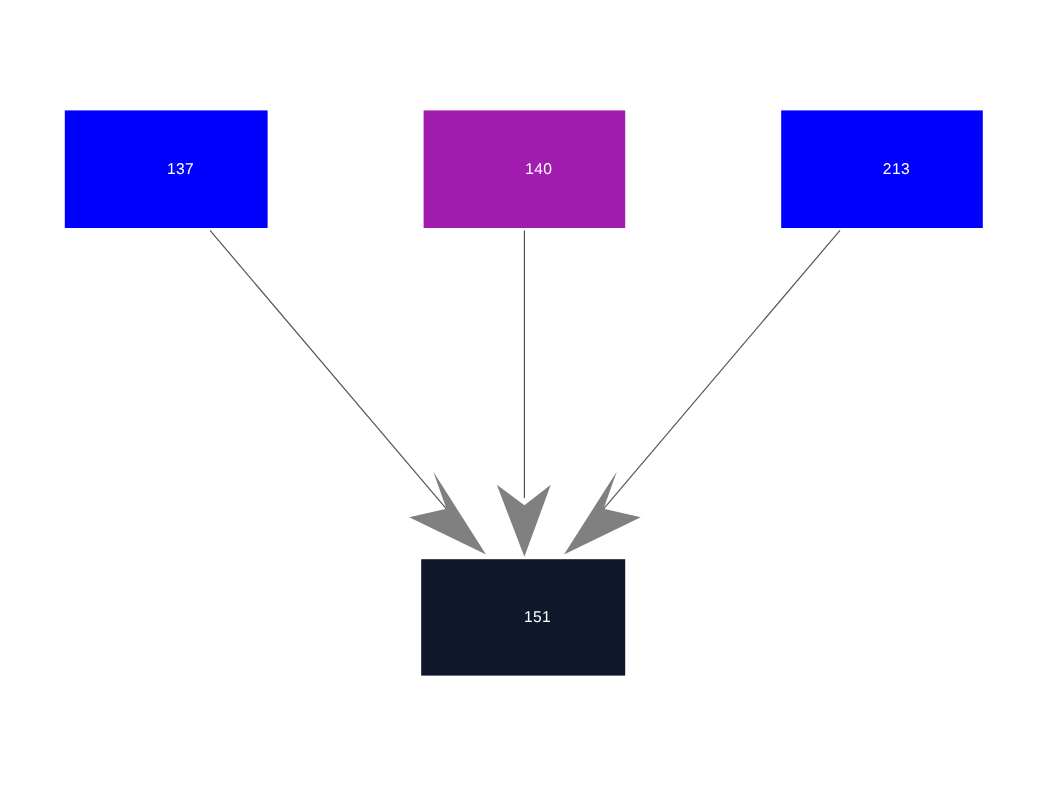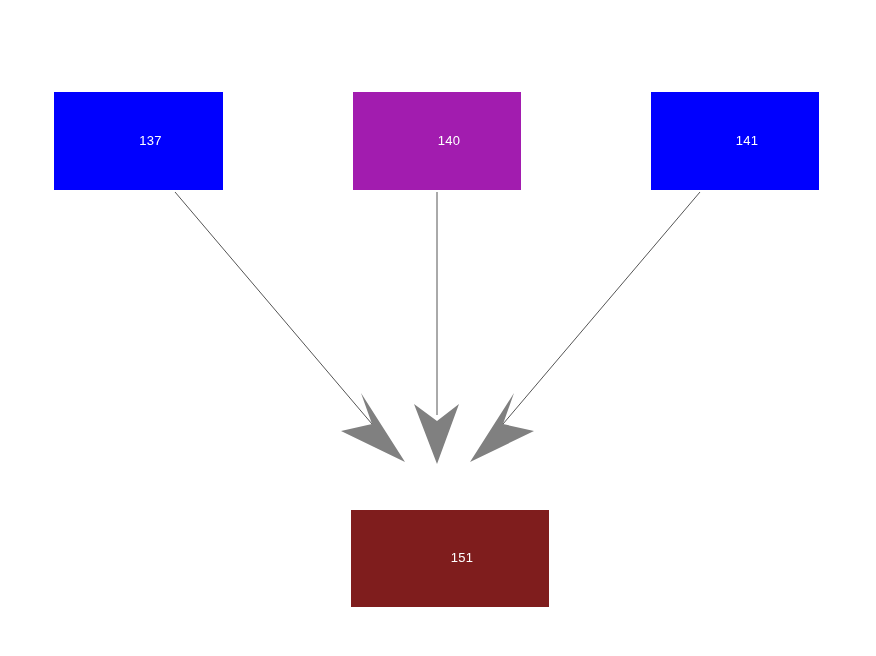--- a/index.html
+++ b/index.html
@@ -36,21 +36,21 @@
     color: #ffffff;
     font-family: "Liberation Sans", sans-serif;
     font-size: 13px;
     line-height: 1;
     letter-spacing: 0.3px;
     user-select: none;
   }
   .src-1 { left: 54px;  top: 92px;  width: 169px; height: 98px; background: #0000ff; }
   .src-2 { left: 353px; top: 92px;  width: 168px; height: 98px; background: #a21caf; }
   .src-3 { left: 651px; top: 92px;  width: 168px; height: 98px; background: #0000ff; }
-  .tgt-1 { left: 351px; top: 466px; width: 198px; height: 97px; background: #7f1d1d; margin-top: 44px; }
+  .tgt-1 { left: 351px; top: 466px; width: 170px; height: 97px; background: #0f172a; }
   .node-label.offset-up { transform: translateY(-1px); }
 </style>
 </head>
 <body>
 
 <div id="canvas">
 
   <svg id="graph-svg" viewBox="0 0 876 656" xmlns="http://www.w3.org/2000/svg">
 
     <g>
@@ -72,20 +72,20 @@
 
   <div class="node-box src-1">
     <span class="node-label offset-up">137</span>
   </div>
 
   <div class="node-box src-2">
     <span class="node-label offset-up">140</span>
   </div>
 
   <div class="node-box src-3">
-    <span class="node-label offset-up">141</span>
+    <span class="node-label offset-up">213</span>
   </div>
 
   <div class="node-box tgt-1">
     <span class="node-label offset-up">151</span>
   </div>
 
 </div>
 
 </body></html>

